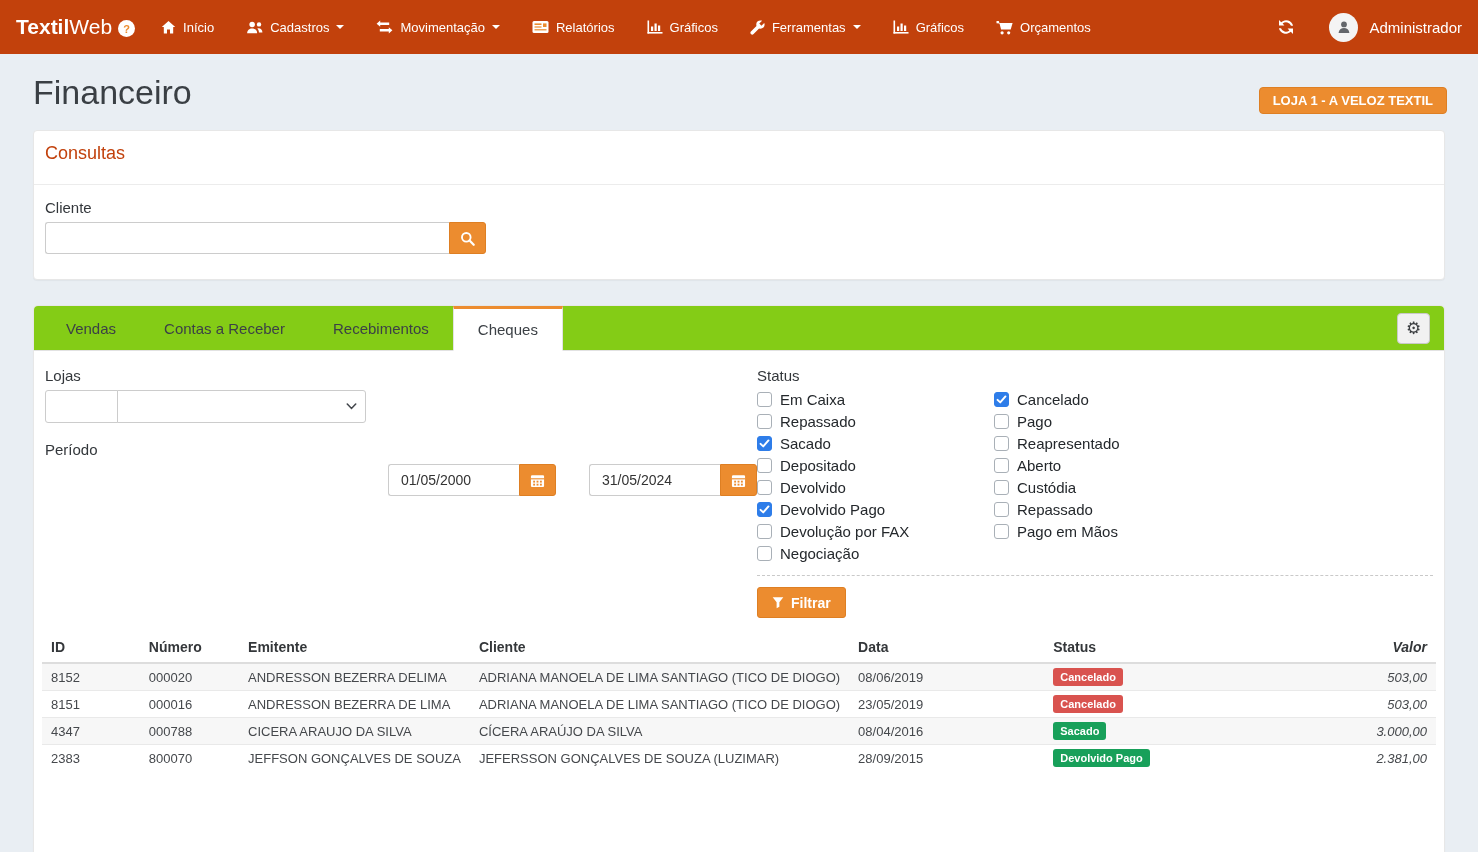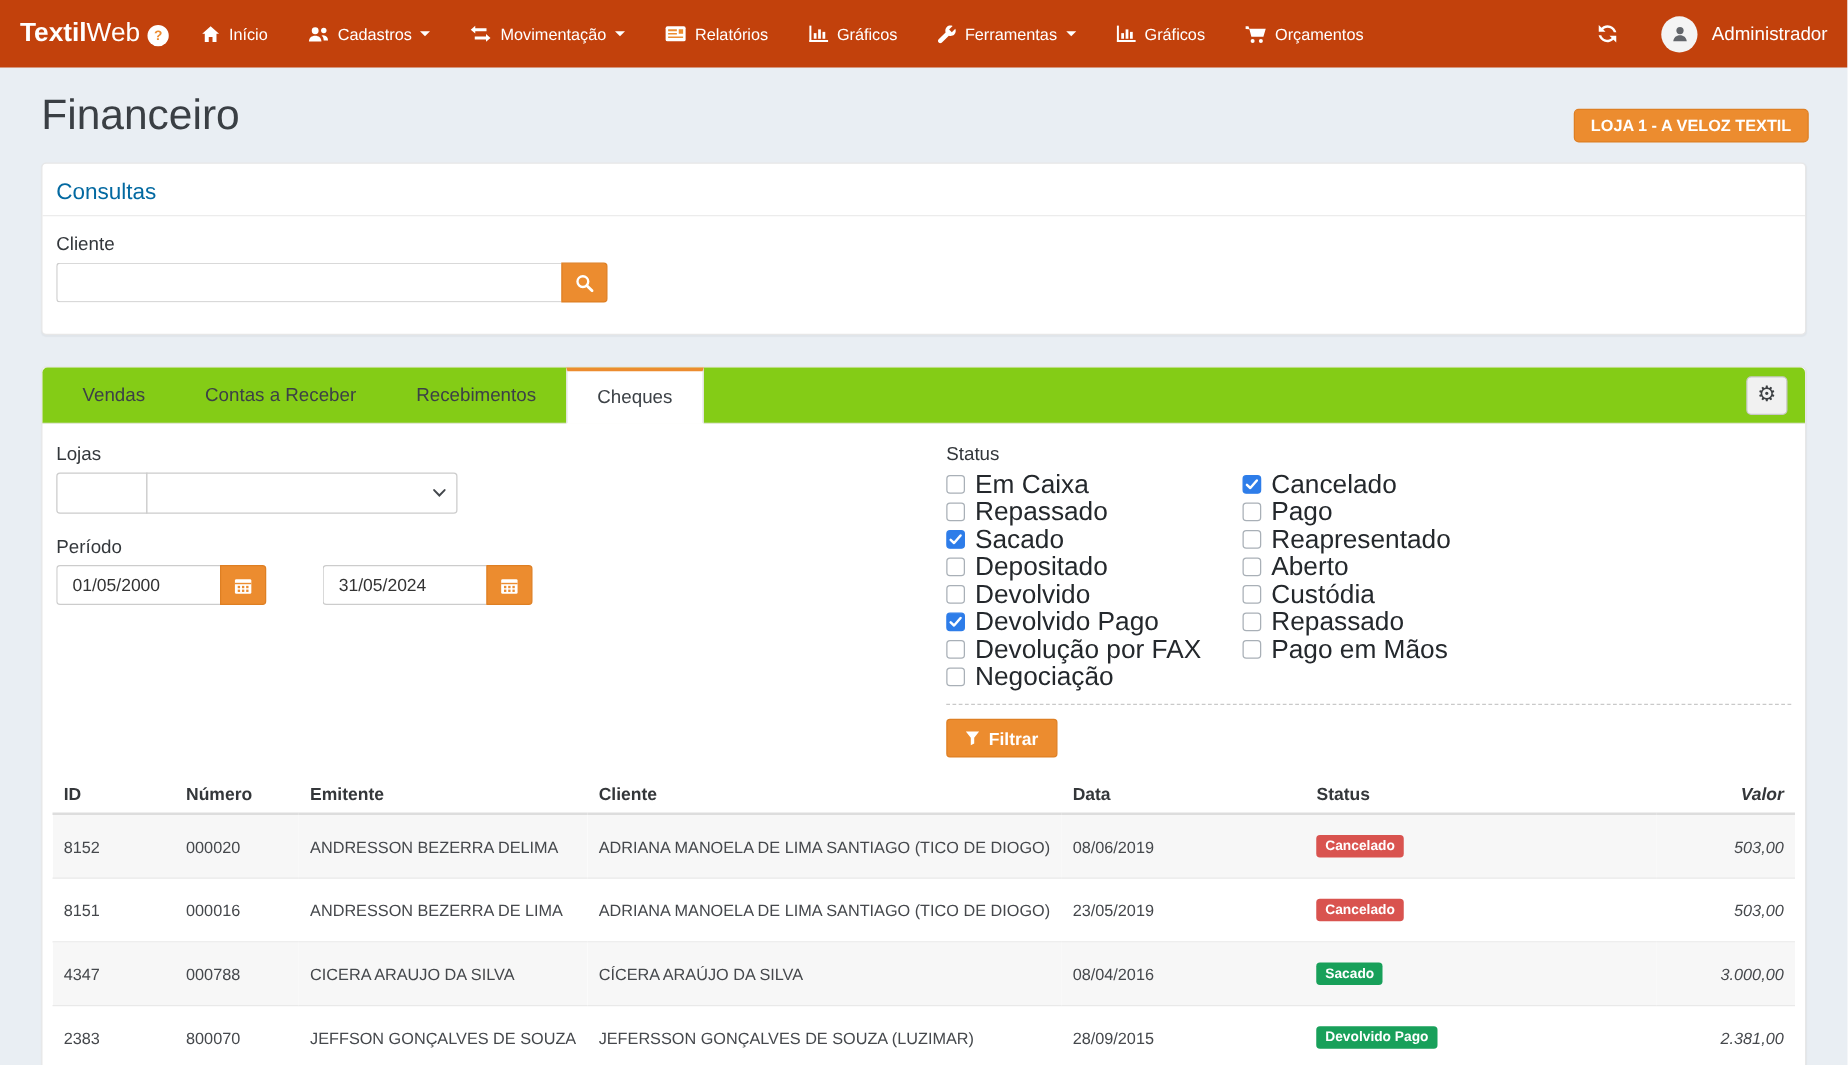--- a/index.html
+++ b/index.html
@@ -29,21 +29,21 @@
   
   .page-head { height:76px; display:flex; justify-content:space-between; align-items:center; padding:0 31px 0 33px; }
   h1 { margin:0; font-size:34px; font-weight:500; color:#3a3f44; }
   .btn-orange { background:#ec8c2f; border:1px solid #de7f23; color:#fff; cursor:pointer;
     font-family:"Liberation Sans", sans-serif; }
   .store-btn { height:27px; padding:0 13px; font-size:13px; font-weight:700; border-radius:4px; margin-top:16px; }
   
   .card { background:#fff; border:1px solid #e7e7e7; border-radius:4px; margin:0 33px;
     box-shadow:0 1px 1px rgba(0,0,0,.04); }
   .consultas { margin-bottom:25px; }
-  .card-header { padding:12px 11px 8px; font-size:18px; color:#0369a1; border-bottom:1px solid #ececec; }
+  .card-header { padding:12px 11px 20px; font-size:18px; color:#c2410c; border-bottom:1px solid #ececec; }
   .card-body { padding:14px 11px 25px; }
   .field-label { font-size:15px; color:#33373b; margin-bottom:6px; }
   .input-group { display:flex; height:32px; width:441px; }
   .text-input { flex:1; border:1px solid #ccc; border-right:none; border-radius:3px 0 0 3px;
     padding:0 10px; font-size:14px; color:#333; outline:none; font-family:"Liberation Sans", sans-serif; }
   .ig-btn { width:37px; border-radius:0 3px 3px 0; display:flex; align-items:center; justify-content:center; }
   
   .tabs-card { min-height:556px; }
   .tabstrip { display:flex; background:#84cc16; border-bottom:1px solid #e2e2e2;
     border-radius:4px 4px 0 0; position:relative; height:45px; }
@@ -62,44 +62,44 @@
   .filters-right { flex:1; min-width:0; }
   .lojas-row { display:flex; }
   .small-input { width:73px; height:33px; border:1px solid #ccc; border-radius:3px 0 0 3px;
     padding:0 8px; font-size:14px; outline:none; font-family:"Liberation Sans", sans-serif; }
   .select-wrap { position:relative; width:249px; height:33px; margin-left:-1px; }
   .select-wrap select { width:100%; height:100%; border:1px solid #ccc; border-radius:0 3px 3px 0;
     background:#fff; appearance:none; -webkit-appearance:none; padding:0 26px 0 8px; font-size:14px;
     color:#333; outline:none; font-family:"Liberation Sans", sans-serif; }
   .select-chevron { position:absolute; right:9px; top:13px; pointer-events:none; display:inline-flex; }
   .periodo { margin-top:18px; }
-  .date-row { display:flex; gap:45px; }
+  .date-row { display:flex; gap:33px;justify-content:flex-end; }
   .date-group { display:flex; height:32px; }
   .date-input { width:131px; border:1px solid #ccc; border-right:none; border-radius:3px 0 0 3px;
     padding:0 12px; font-size:14px; color:#333; outline:none; font-family:"Liberation Sans", sans-serif; }
   
   .status-cols { display:flex; margin-top:8px; }
   .status-col { display:flex; flex-direction:column; gap:7px; }
   .status-col.first { width:237px; flex:0 0 auto; }
   .check { display:flex; align-items:center; cursor:pointer; height:15px; }
   .cb { width:15px; height:15px; border:1px solid #a9b0b7; border-radius:3px; background:#fff;
     display:inline-flex; align-items:center; justify-content:center; flex:0 0 auto; }
   .cb .tick { display:none; }
   .cb.checked { background:#2e7de9; border-color:#2e7de9; }
   .cb.checked .tick { display:block; }
-  .cb-label { margin-left:8px; font-size:21px; color:#24282c; white-space:nowrap; }
+  .cb-label { margin-left:8px; font-size:15px; color:#24282c; white-space:nowrap; }
   .dashed-sep { border:none; border-top:1px dashed #c9c9c9; margin:14px 0 0; }
   .filtrar-btn { margin-top:11px; height:31px; padding:0 14px; border-radius:3px; font-size:14px;
     font-weight:700; display:flex; align-items:center; gap:7px; }
   
   .table-wrap { padding:14px 8px 0; }
   table { width:100%; border-collapse:collapse; color:#45484c; }
   th { font-size:14px; font-weight:700; color:#34373a; text-align:left; padding:7px 9px;
     border-bottom:2px solid #ddd; }
-  td { font-size:13px; padding:16px 9px; border-top:1px solid #e9e9e9; white-space:nowrap;
+  td { font-size:13px; padding:4px 9px; border-top:1px solid #e9e9e9; white-space:nowrap;
     overflow:hidden; text-overflow:ellipsis; }
   tbody tr:nth-child(odd) td { background:#f7f7f7; }
   tbody tr { cursor:pointer; }
   th.c-id{width:7.7%} th.c-num{width:7.5%} th.c-emit{width:15.6%} th.c-cli{width:22.8%}
   th.c-data{width:15.5%} th.c-status{width:22.4%} th.c-valor{width:8.5%}
   th.c-valor, td.valor { text-align:right;font-style:italic; }
   .badge { display:inline-block; padding:3px 7px; border-radius:3px; color:#fff; font-size:11px; font-weight:700; }
 </style>
 </head>
 <body>

